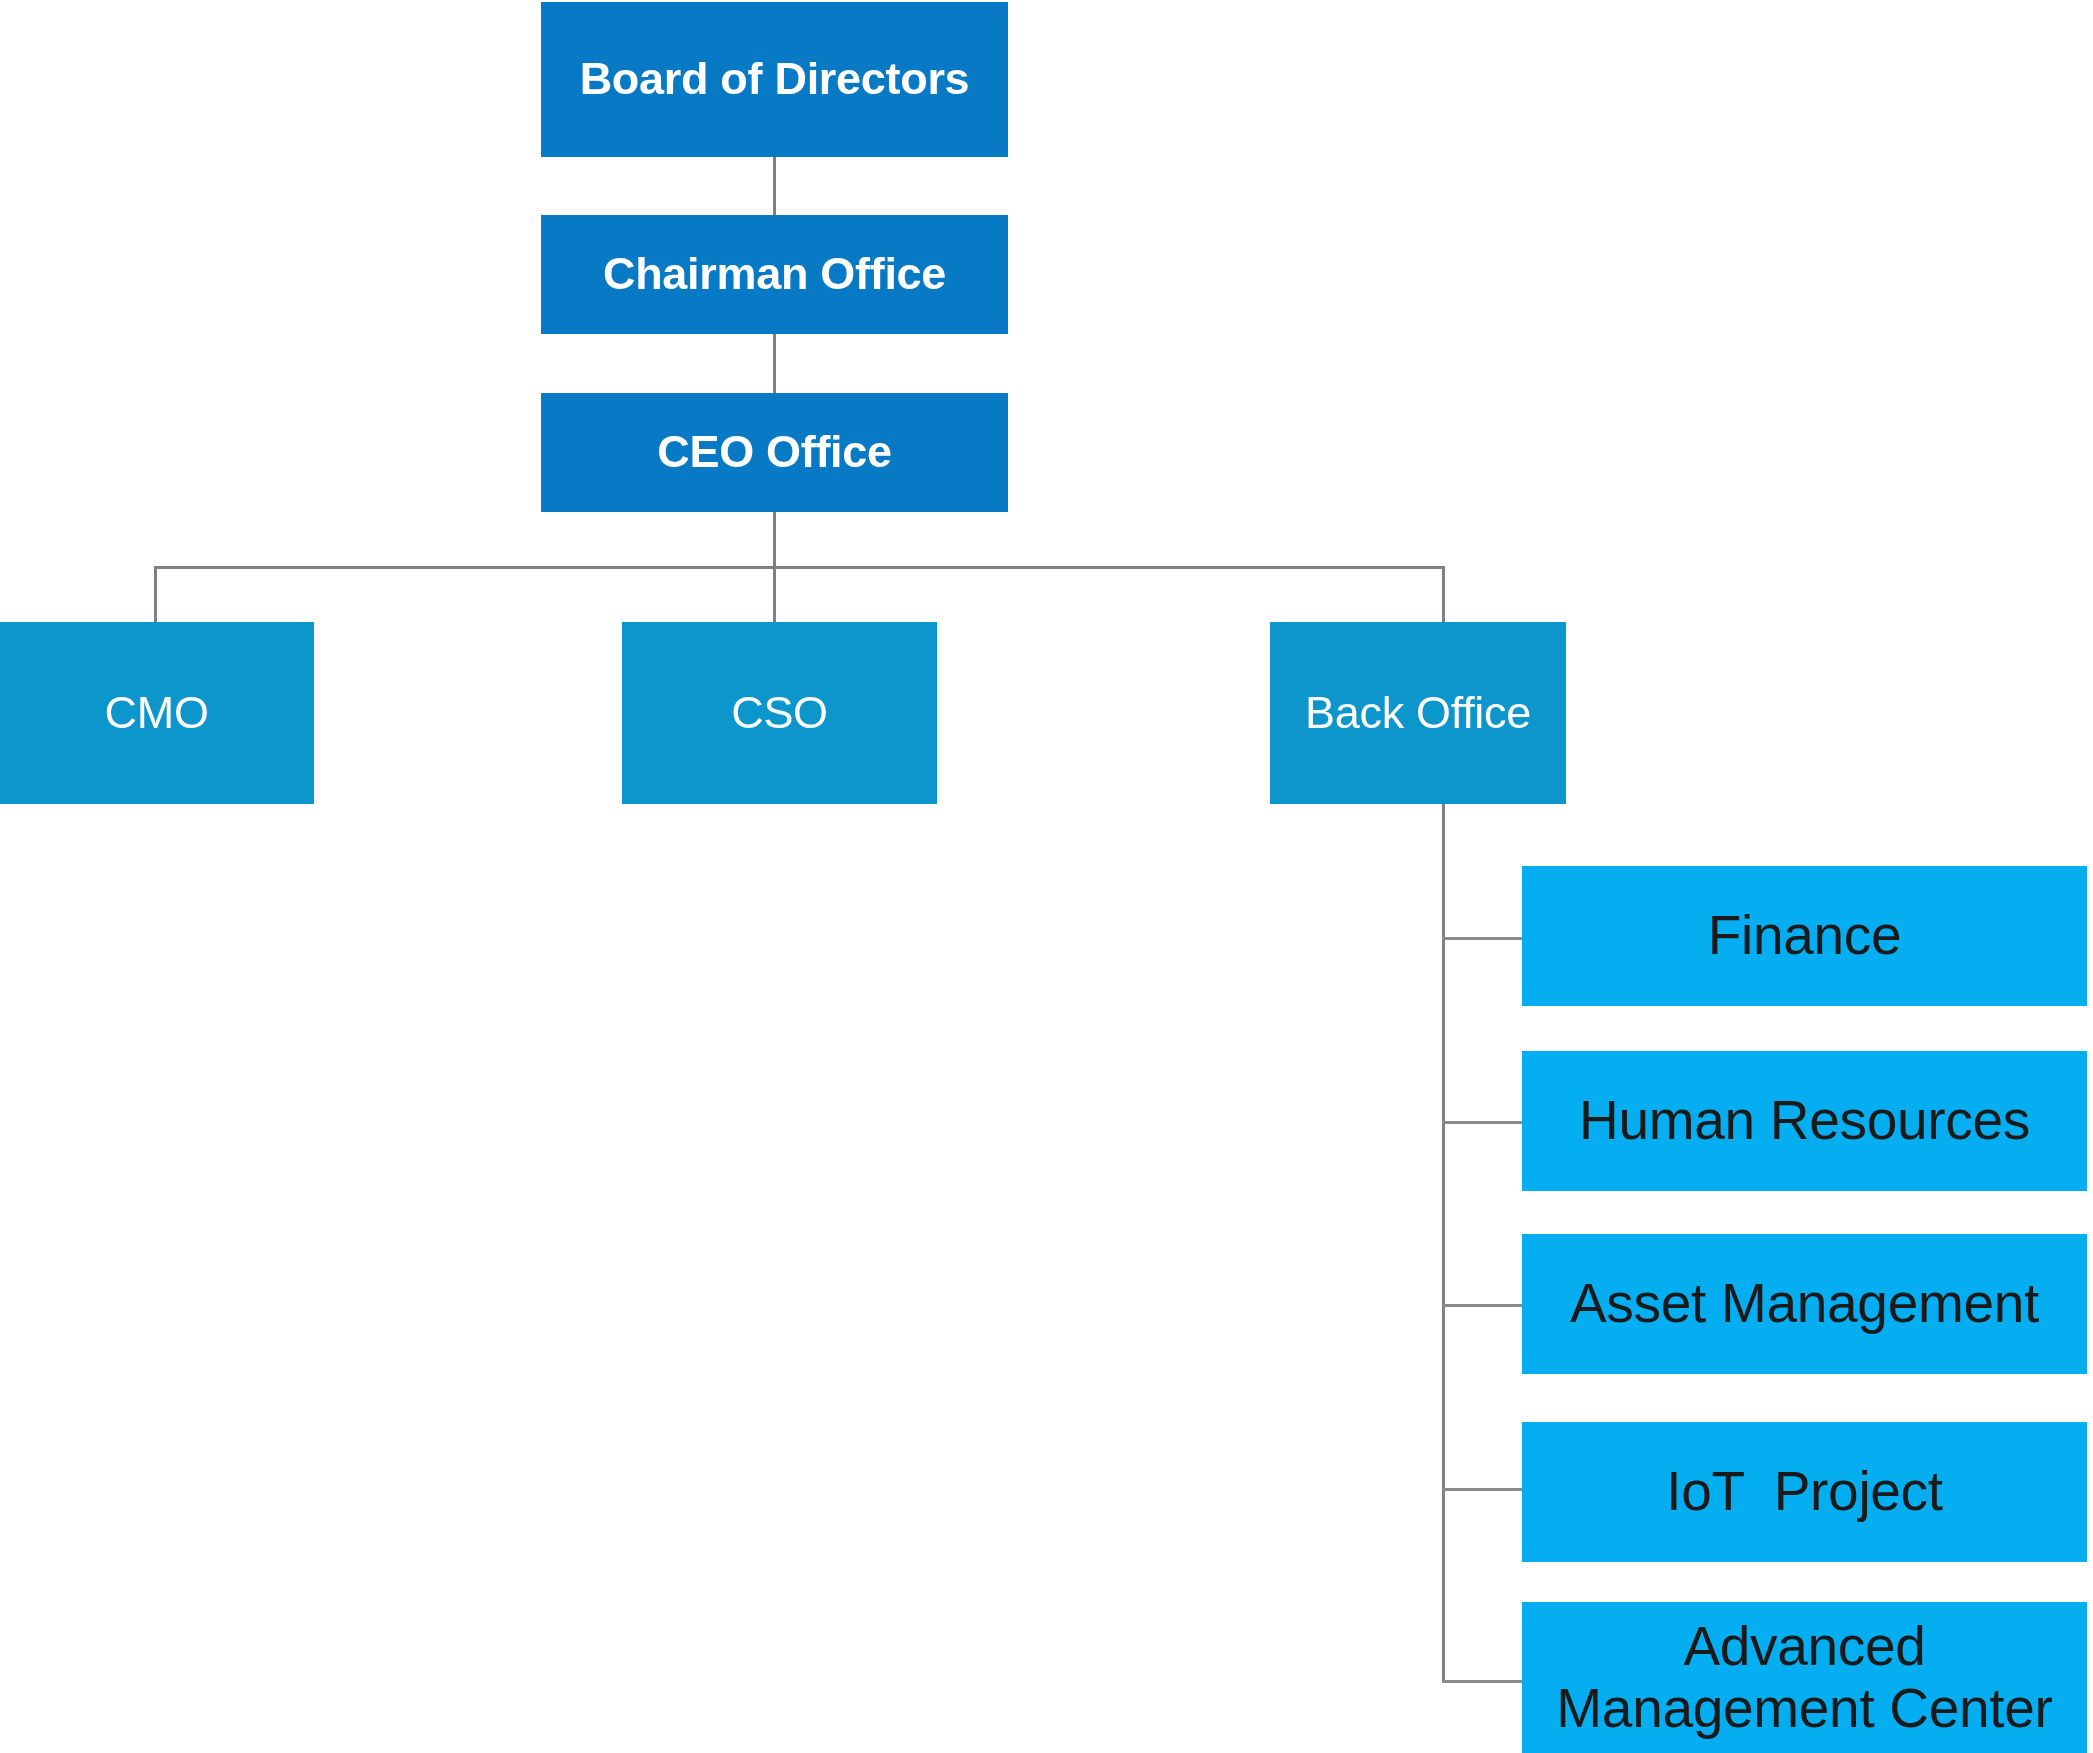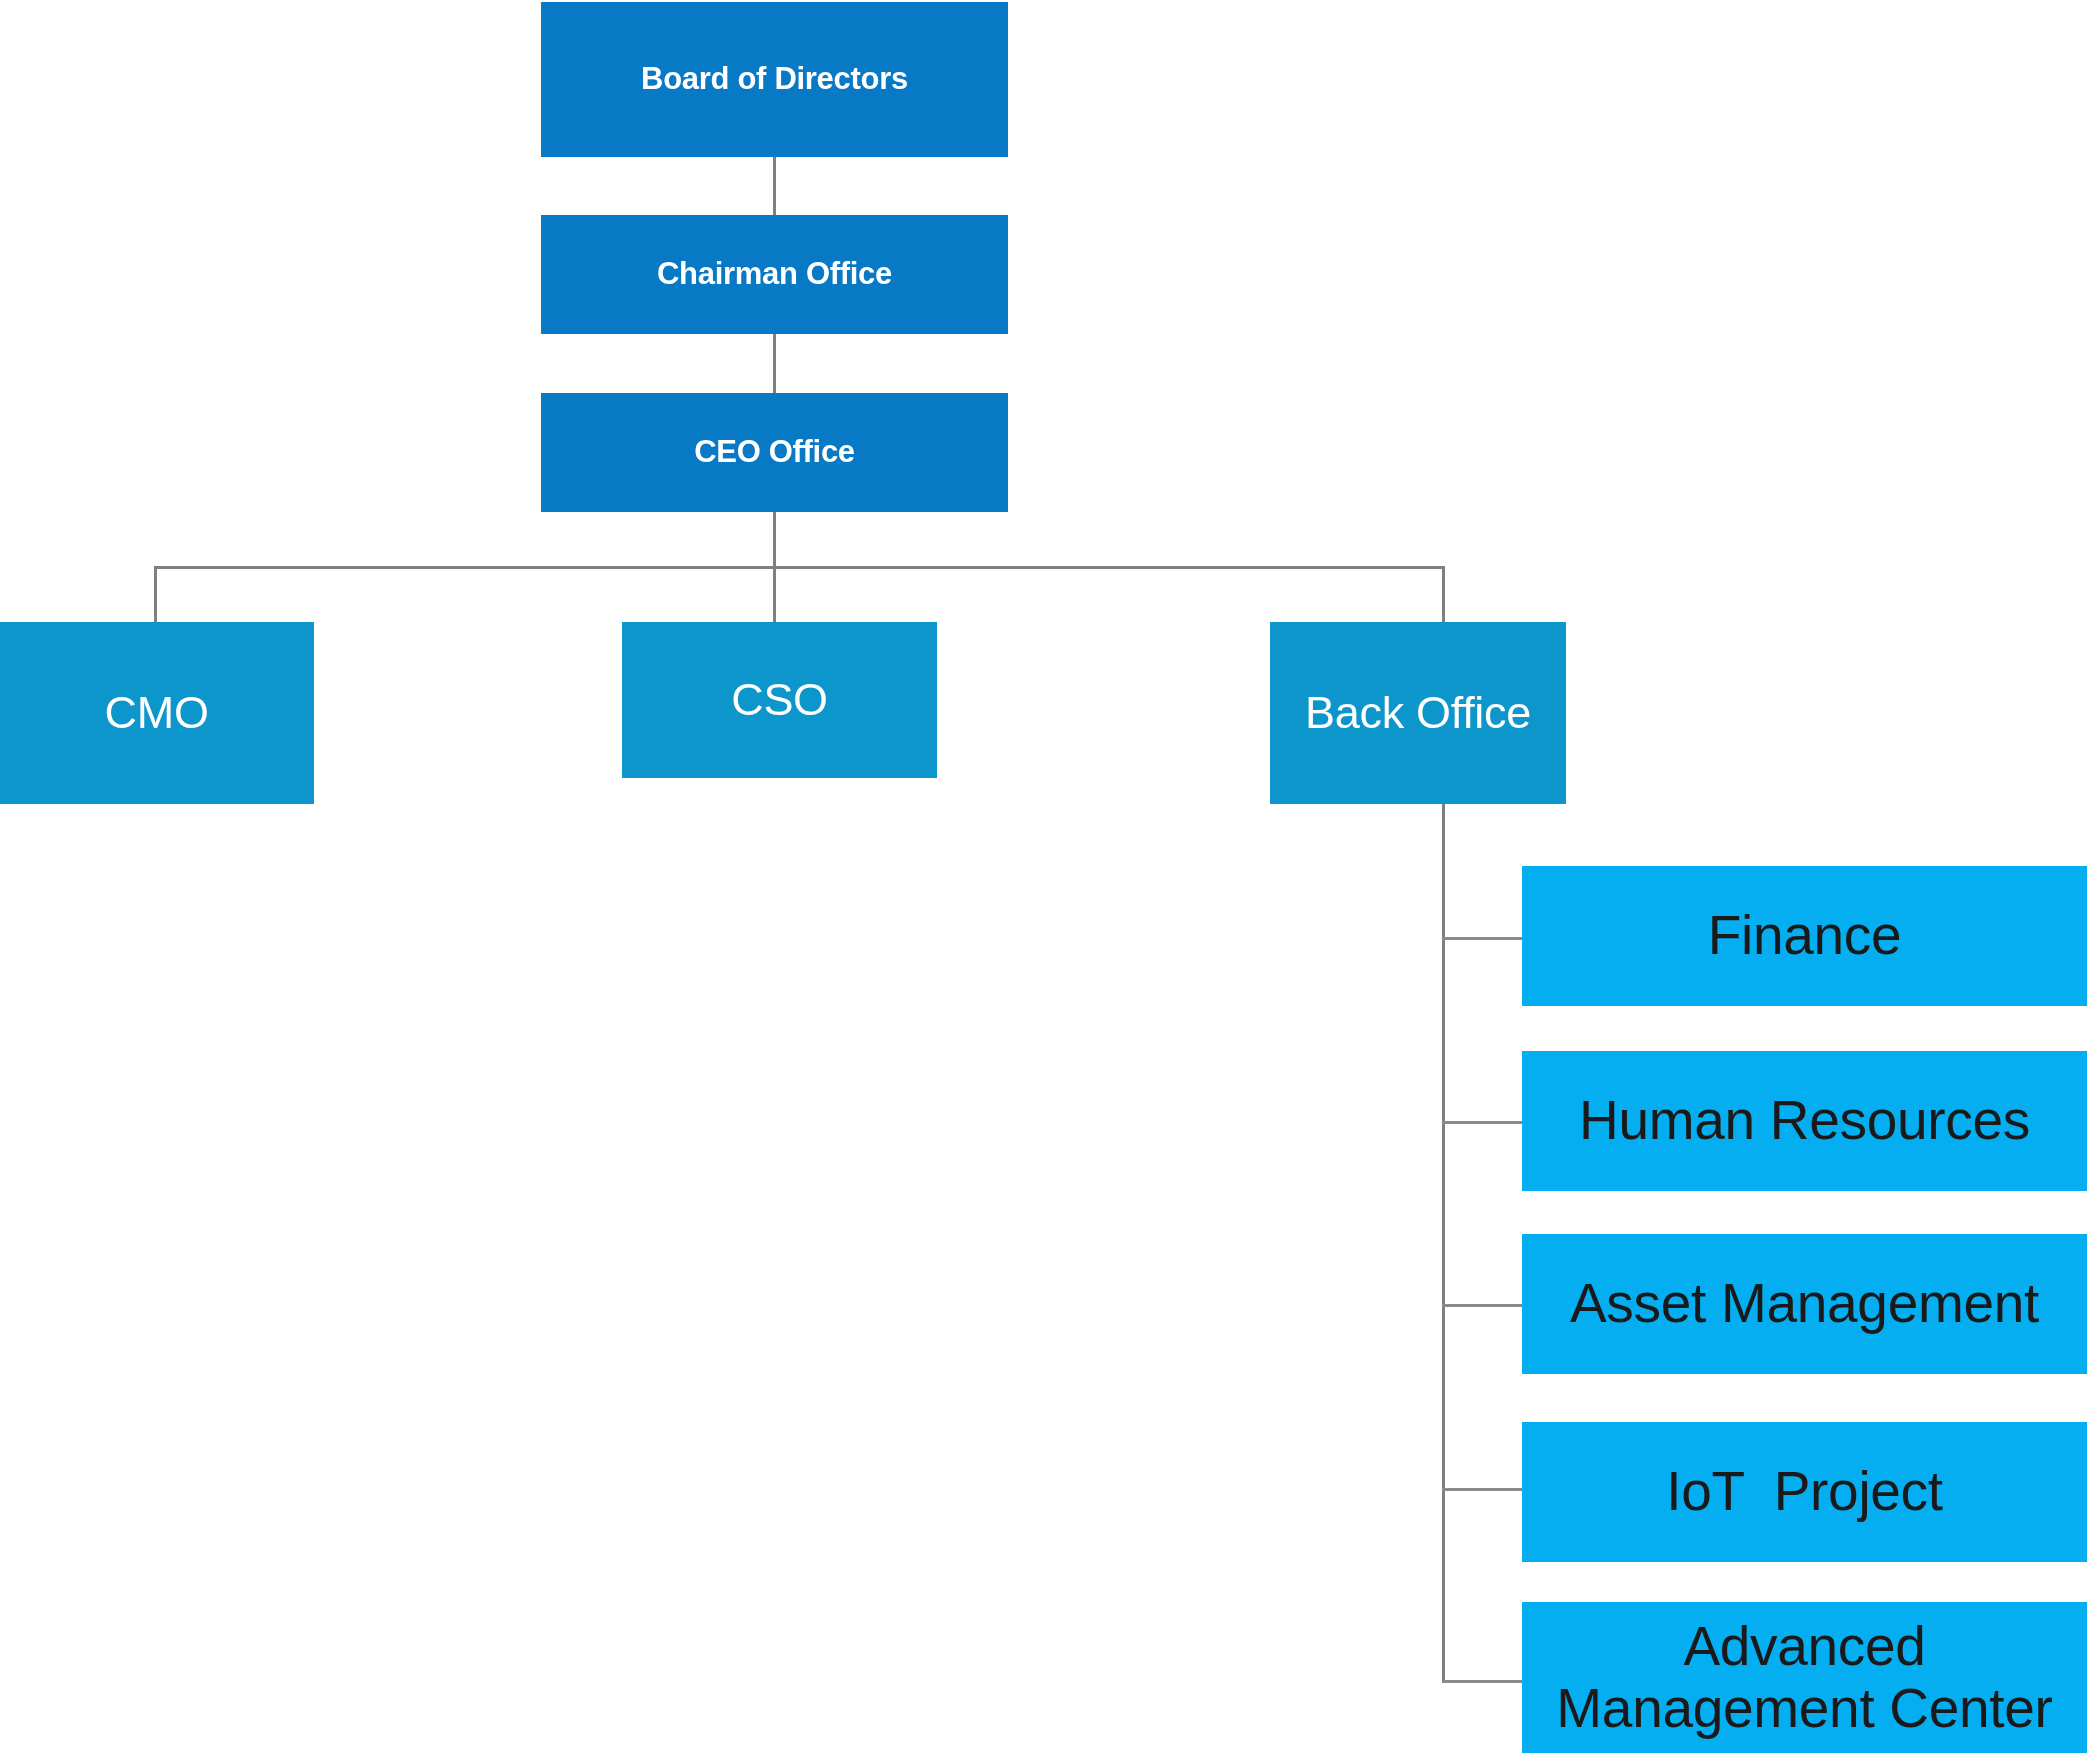--- a/index.html
+++ b/index.html
@@ -32,21 +32,21 @@
     line-height: 1.12;
     padding: 3.4px 8.6px;
     z-index: 3;
   }
 
   
   .tier-exec {
     background: #0879c4;
     color: #ffffff;
     font-weight: bold;
-    font-size: 31px;
+    font-size: 45px;
     letter-spacing: -0.3px;
     text-align: right;
   }
 
   
   .tier-officer {
     background: #0d96cc;
     color: #ffffff;
     font-weight: normal;
     font-size: 45px;
@@ -115,21 +115,21 @@
   </div>
 
   <div class="node tier-exec" style="left:541px; top:393px; width:467px; height:119px;">
     <span>CEO Office</span>
   </div>
 
   <div class="node tier-officer" style="left:-0.9px; top:622px; width:315px; height:182px;">
     <span>CMO</span>
   </div>
 
-  <div class="node tier-officer" style="left:622px; top:622px; width:315px; height:156px;">
+  <div class="node tier-officer" style="left:622px; top:622px; width:315px; height:182px;">
     <span>CSO</span>
   </div>
 
   <div class="node tier-officer" style="left:1270px; top:622px; width:296px; height:182px;">
     <span>Back Office</span>
   </div>
 
   <div class="node tier-dept" style="left:1522px; top:866px; width:565px; height:140px;">
     <span>Finance</span>
   </div>

